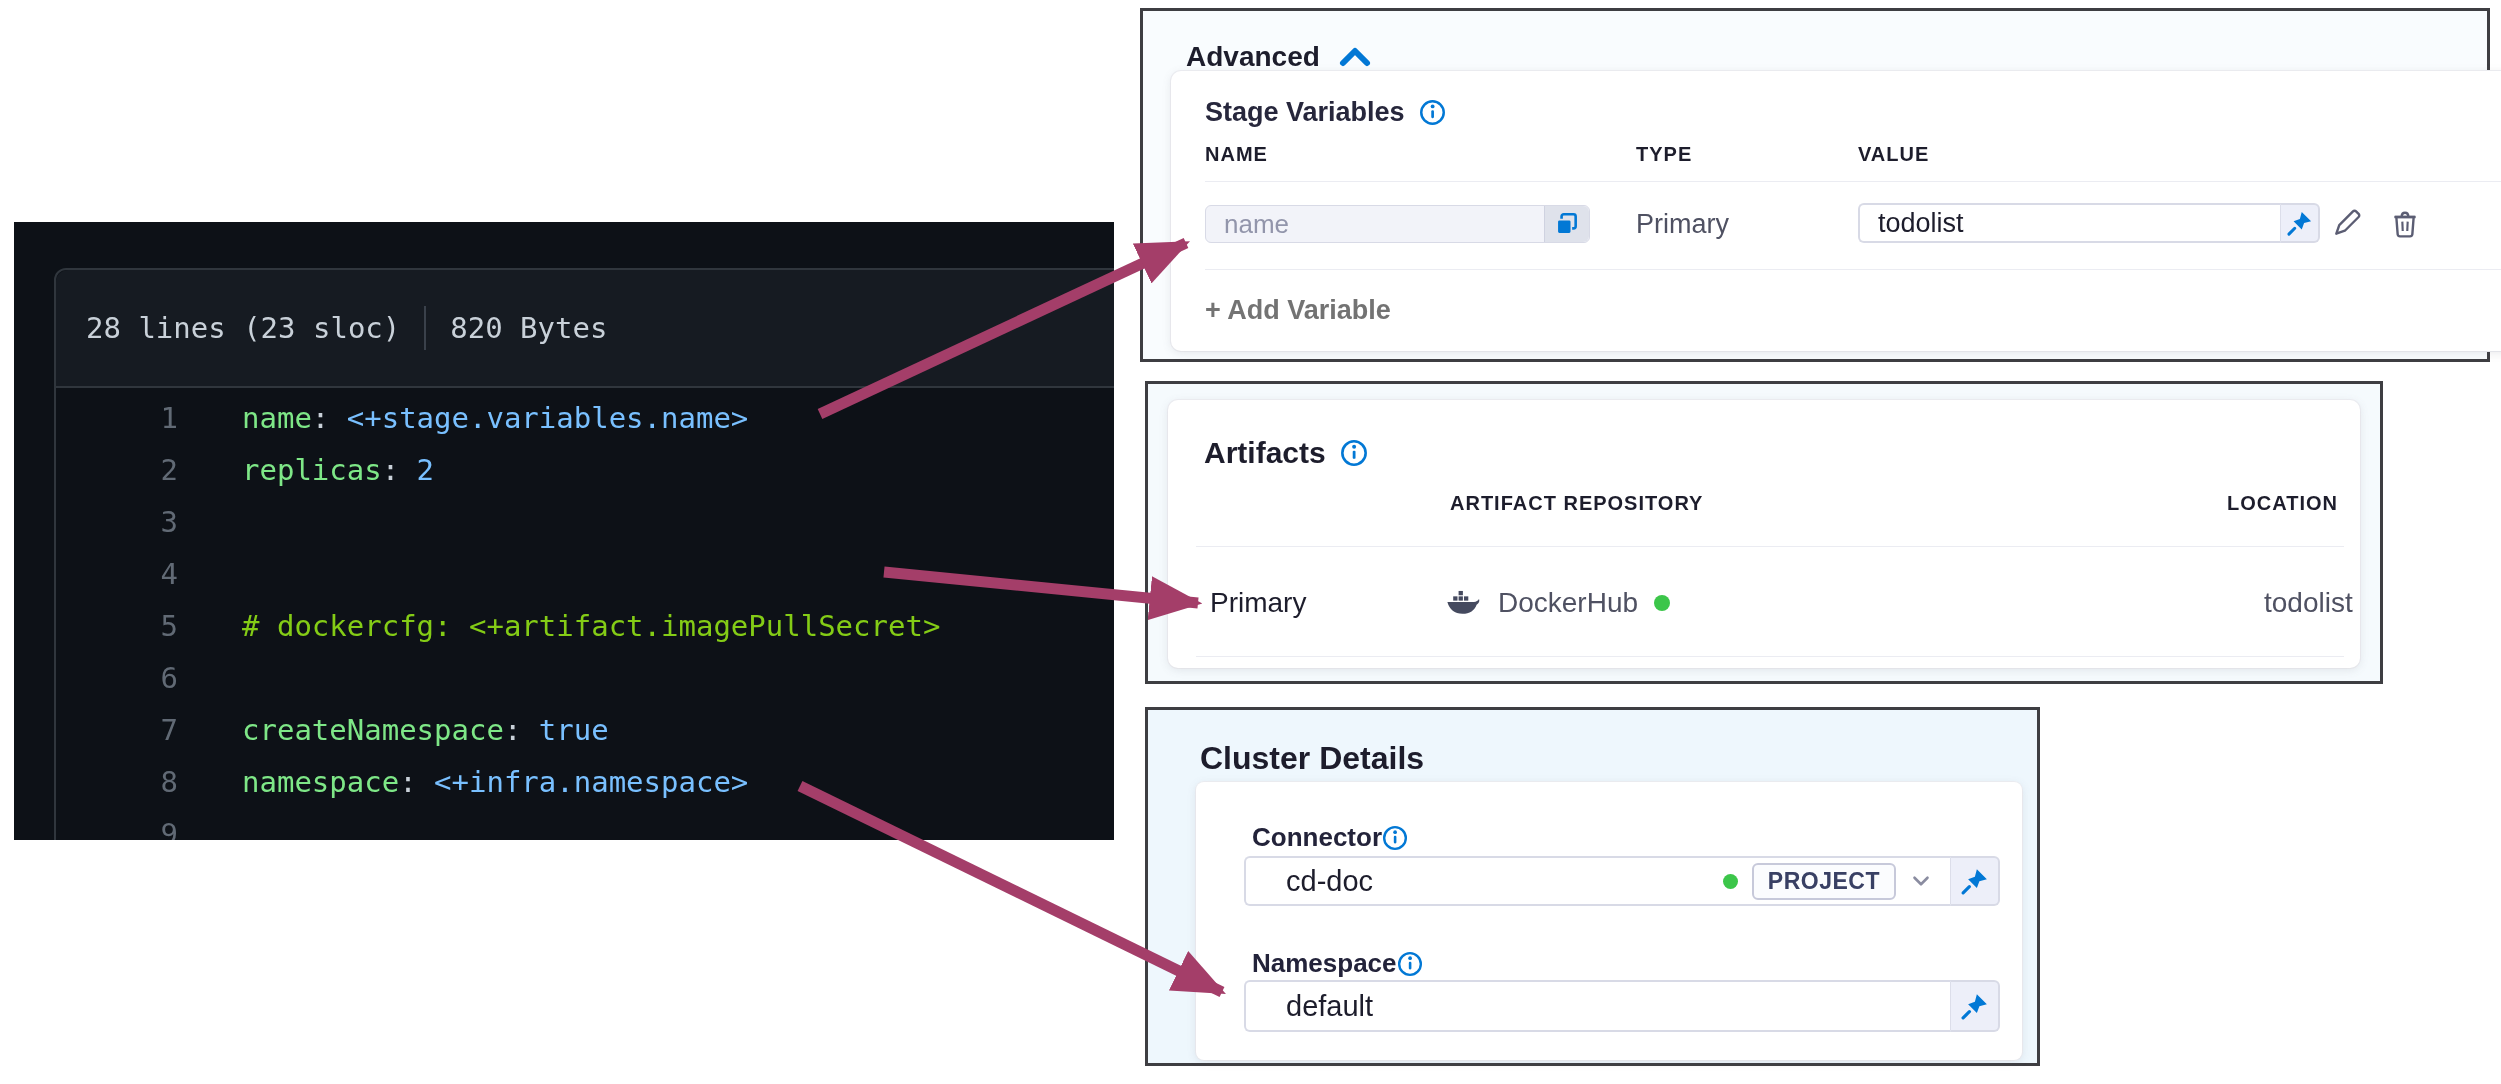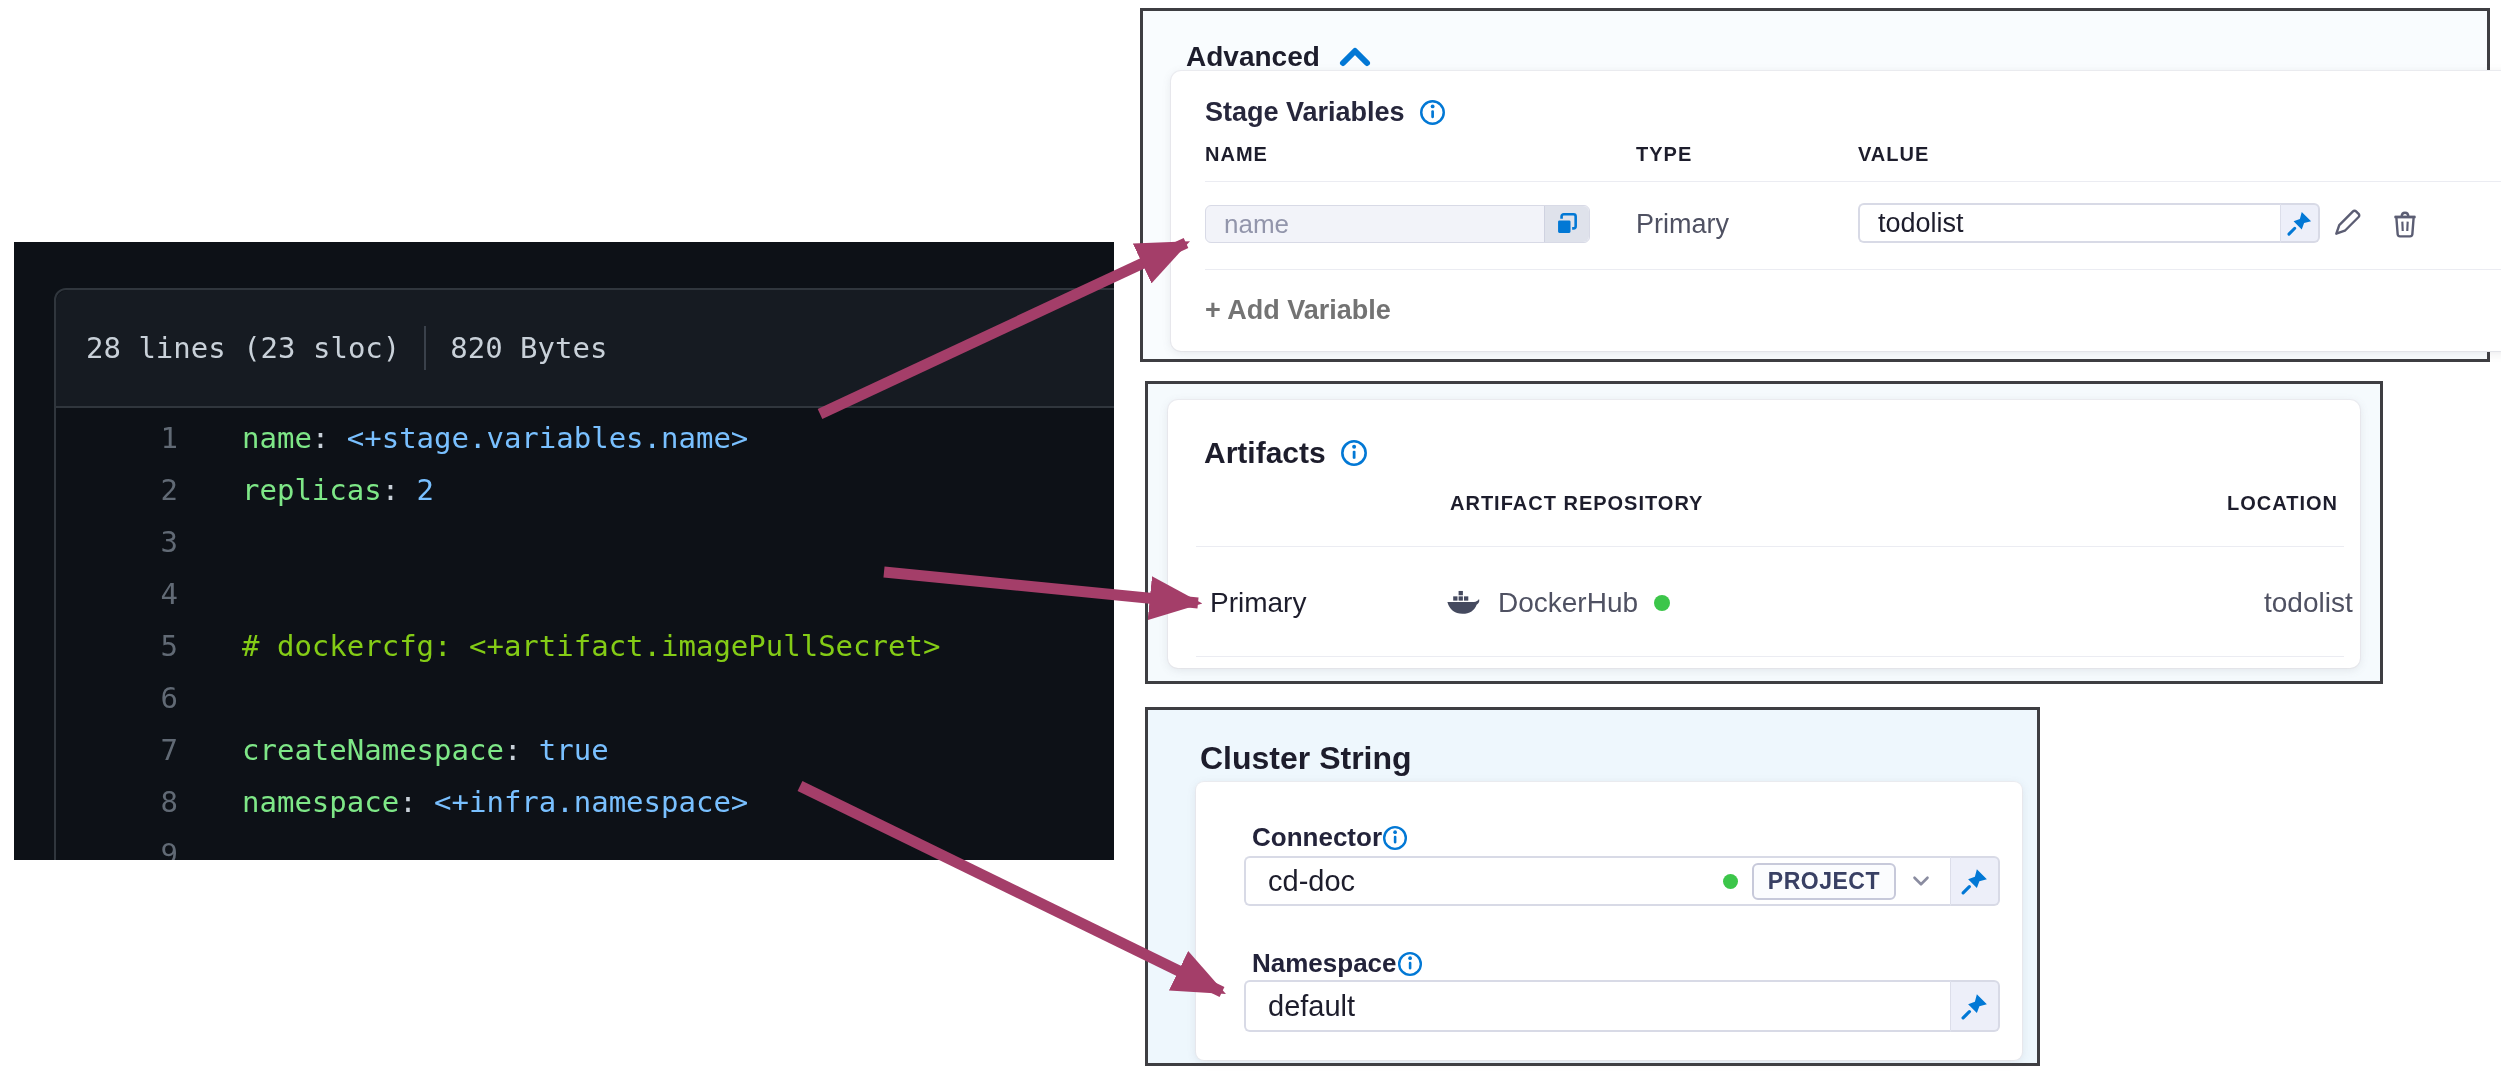--- a/index.html
+++ b/index.html
@@ -1,20 +1,20 @@
 <!DOCTYPE html>
 <html><head>
 <meta charset="utf-8">
 <style>
   html,body{margin:0;padding:0;background:#fff;}
   #canvas{position:relative;width:2501px;height:1084px;background:#ffffff;overflow:hidden;
           font-family:"Liberation Sans",sans-serif;}
 
   
-  .code-panel{position:absolute;left:14px;top:222px;width:1100px;height:618px;background:#0d1117;overflow:hidden;margin-top:20px;}
+  .code-panel{position:absolute;left:14px;top:222px;width:1100px;height:618px;background:#0d1117;overflow:hidden;}
   .code-card{position:absolute;left:40px;top:46px;width:1100px;height:640px;border:2px solid #30363d;border-radius:12px 12px 0 0;}
   .code-header{height:116px;background:#161b22;border-bottom:2px solid #30363d;border-radius:12px 0 0 0;
                display:flex;align-items:center;padding-left:30px;
                font-family:"DejaVu Sans Mono",monospace;font-size:29px;color:#c9d1d9;}
   .hdr-sep{width:2px;height:44px;background:#3a414b;margin:0 24px;}
   .code-body{padding-top:4px;font-family:"DejaVu Sans Mono",monospace;font-size:29px;background:#0d1117;}
   .code-line{height:52px;display:flex;align-items:center;}
   .ln{width:122px;text-align:right;color:#616a75;flex:none;}
   .lt{margin-left:64px;white-space:pre;}
   .tok-key{color:#7ee787;}
@@ -72,21 +72,21 @@
   .art-loc{position:absolute;left:1096px;top:186px;font-size:28px;color:#4f5162;line-height:34px;}
 
   
   .cluster{left:1145px;top:707px;width:895px;height:359px;background:#eef7fd;}
   .clu-title{position:absolute;left:52px;top:30px;font-size:32px;font-weight:bold;color:#1d1d2c;}
   .clu-card{left:48px;top:72px;width:826px;height:278px;border-radius:8px;}
   .fld-label{position:absolute;left:56px;display:flex;align-items:center;gap:0;
              font-size:26px;font-weight:600;color:#23233a;}
   .clu-input{position:absolute;left:48px;width:756px;display:flex;box-sizing:border-box;}
   .clu-input .fld-white{border-radius:6px 0 0 6px;}
-  .clu-input input{font-size:29px;padding-left:22px;}
+  .clu-input input{font-size:29px;padding-left:40px;}
   .scope-badge{border:2px solid #c7c9da;border-radius:6px;background:#fbfcfe;padding:3px 14px;
                font-size:23px;font-weight:bold;letter-spacing:0.5px;color:#394064;margin-right:12px;
                flex:none;cursor:pointer;}
   .chev-dn{margin-right:16px;flex:none;cursor:pointer;display:inline-flex;}
   .in-dot{margin-right:14px;flex:none;}
   .pin-seg2{width:50px;}
 
   
   .arrows{position:absolute;left:0;top:0;z-index:10;pointer-events:none;}
 </style>
@@ -241,21 +241,21 @@
         </span>
         <span class="art-repo-name">DockerHub</span>
         <span class="g-dot"></span>
       </div>
       <span class="art-loc">todolist</span>
       <div class="divider art-div2"></div>
     </div>
   </div>
 
   <div class="panel cluster">
-    <span class="clu-title">Cluster String</span>
+    <span class="clu-title">Cluster Details</span>
     <div class="card clu-card">
 
       <div class="fld-label" style="top:40px;">
         <span>Connector</span>
         <span class="info-ic">
           <svg width="26" height="26" viewBox="0 0 24 24">
               <circle cx="12" cy="12" r="10" fill="none" stroke="#0278d5" stroke-width="2.2"></circle>
               <rect x="10.9" y="10" width="2.4" height="7" rx="1" fill="#0278d5"></rect>
               <circle cx="12.1" cy="6.6" r="1.7" fill="#0278d5"></circle>
             </svg>

